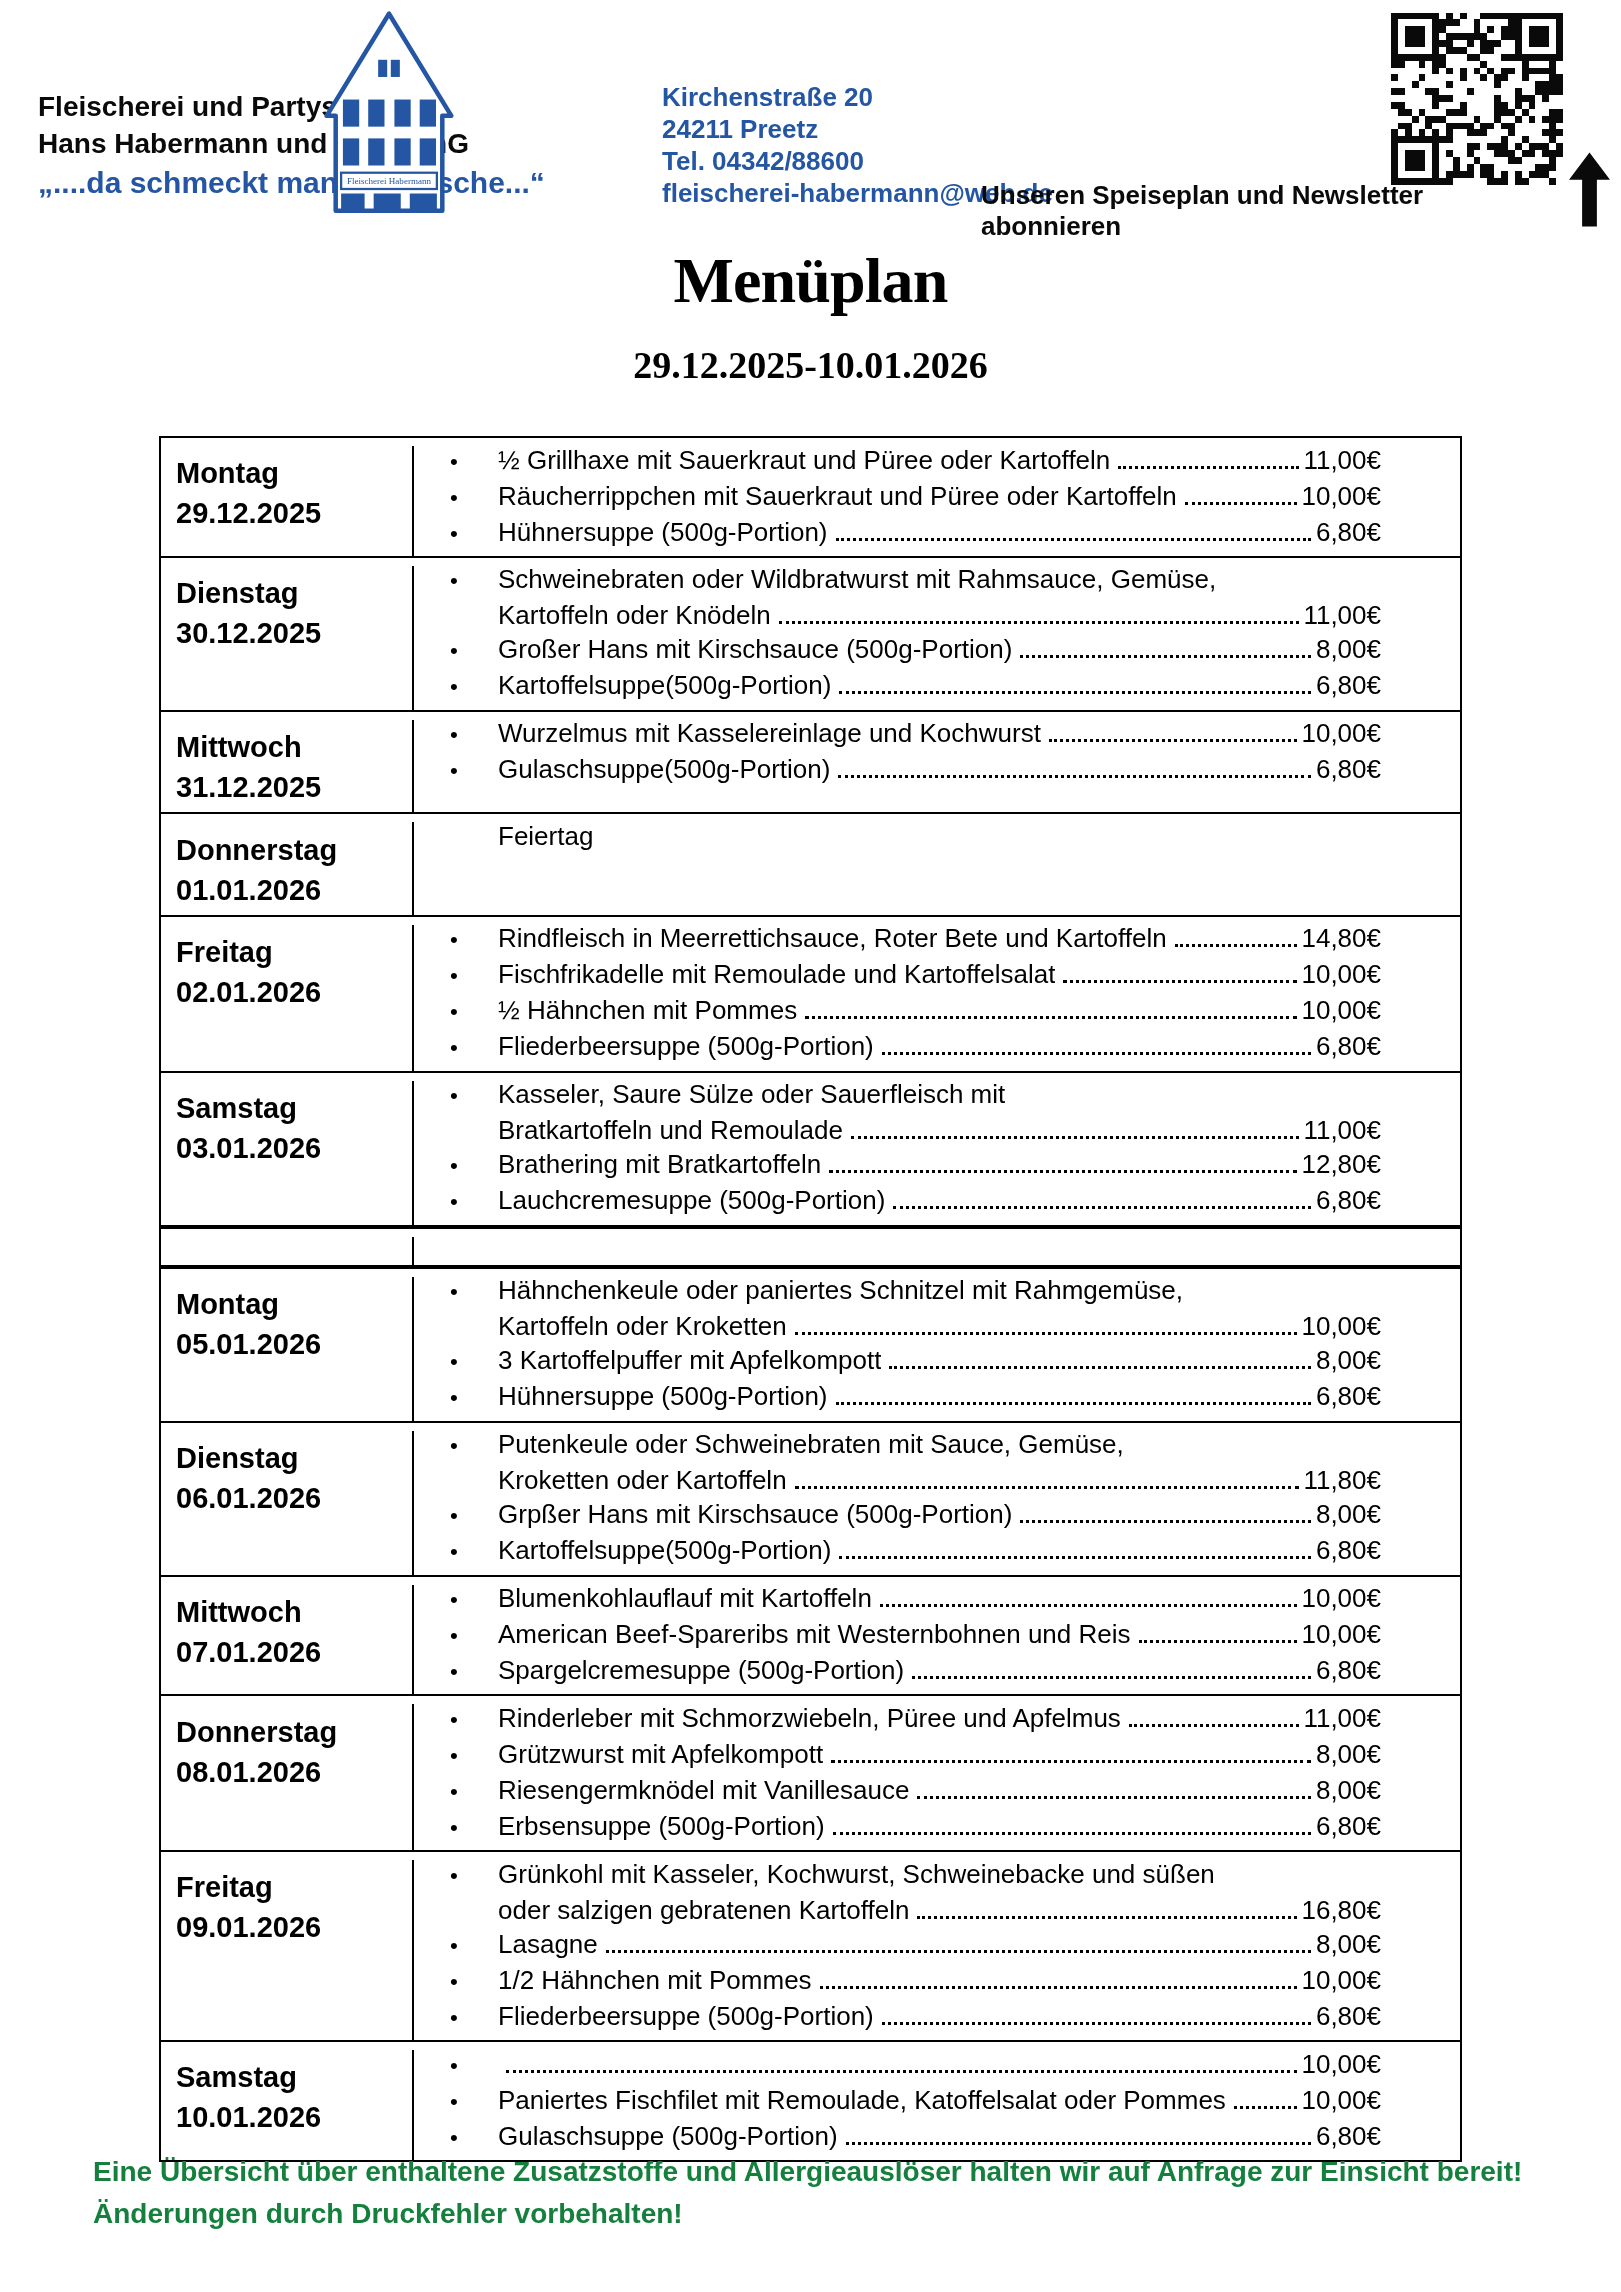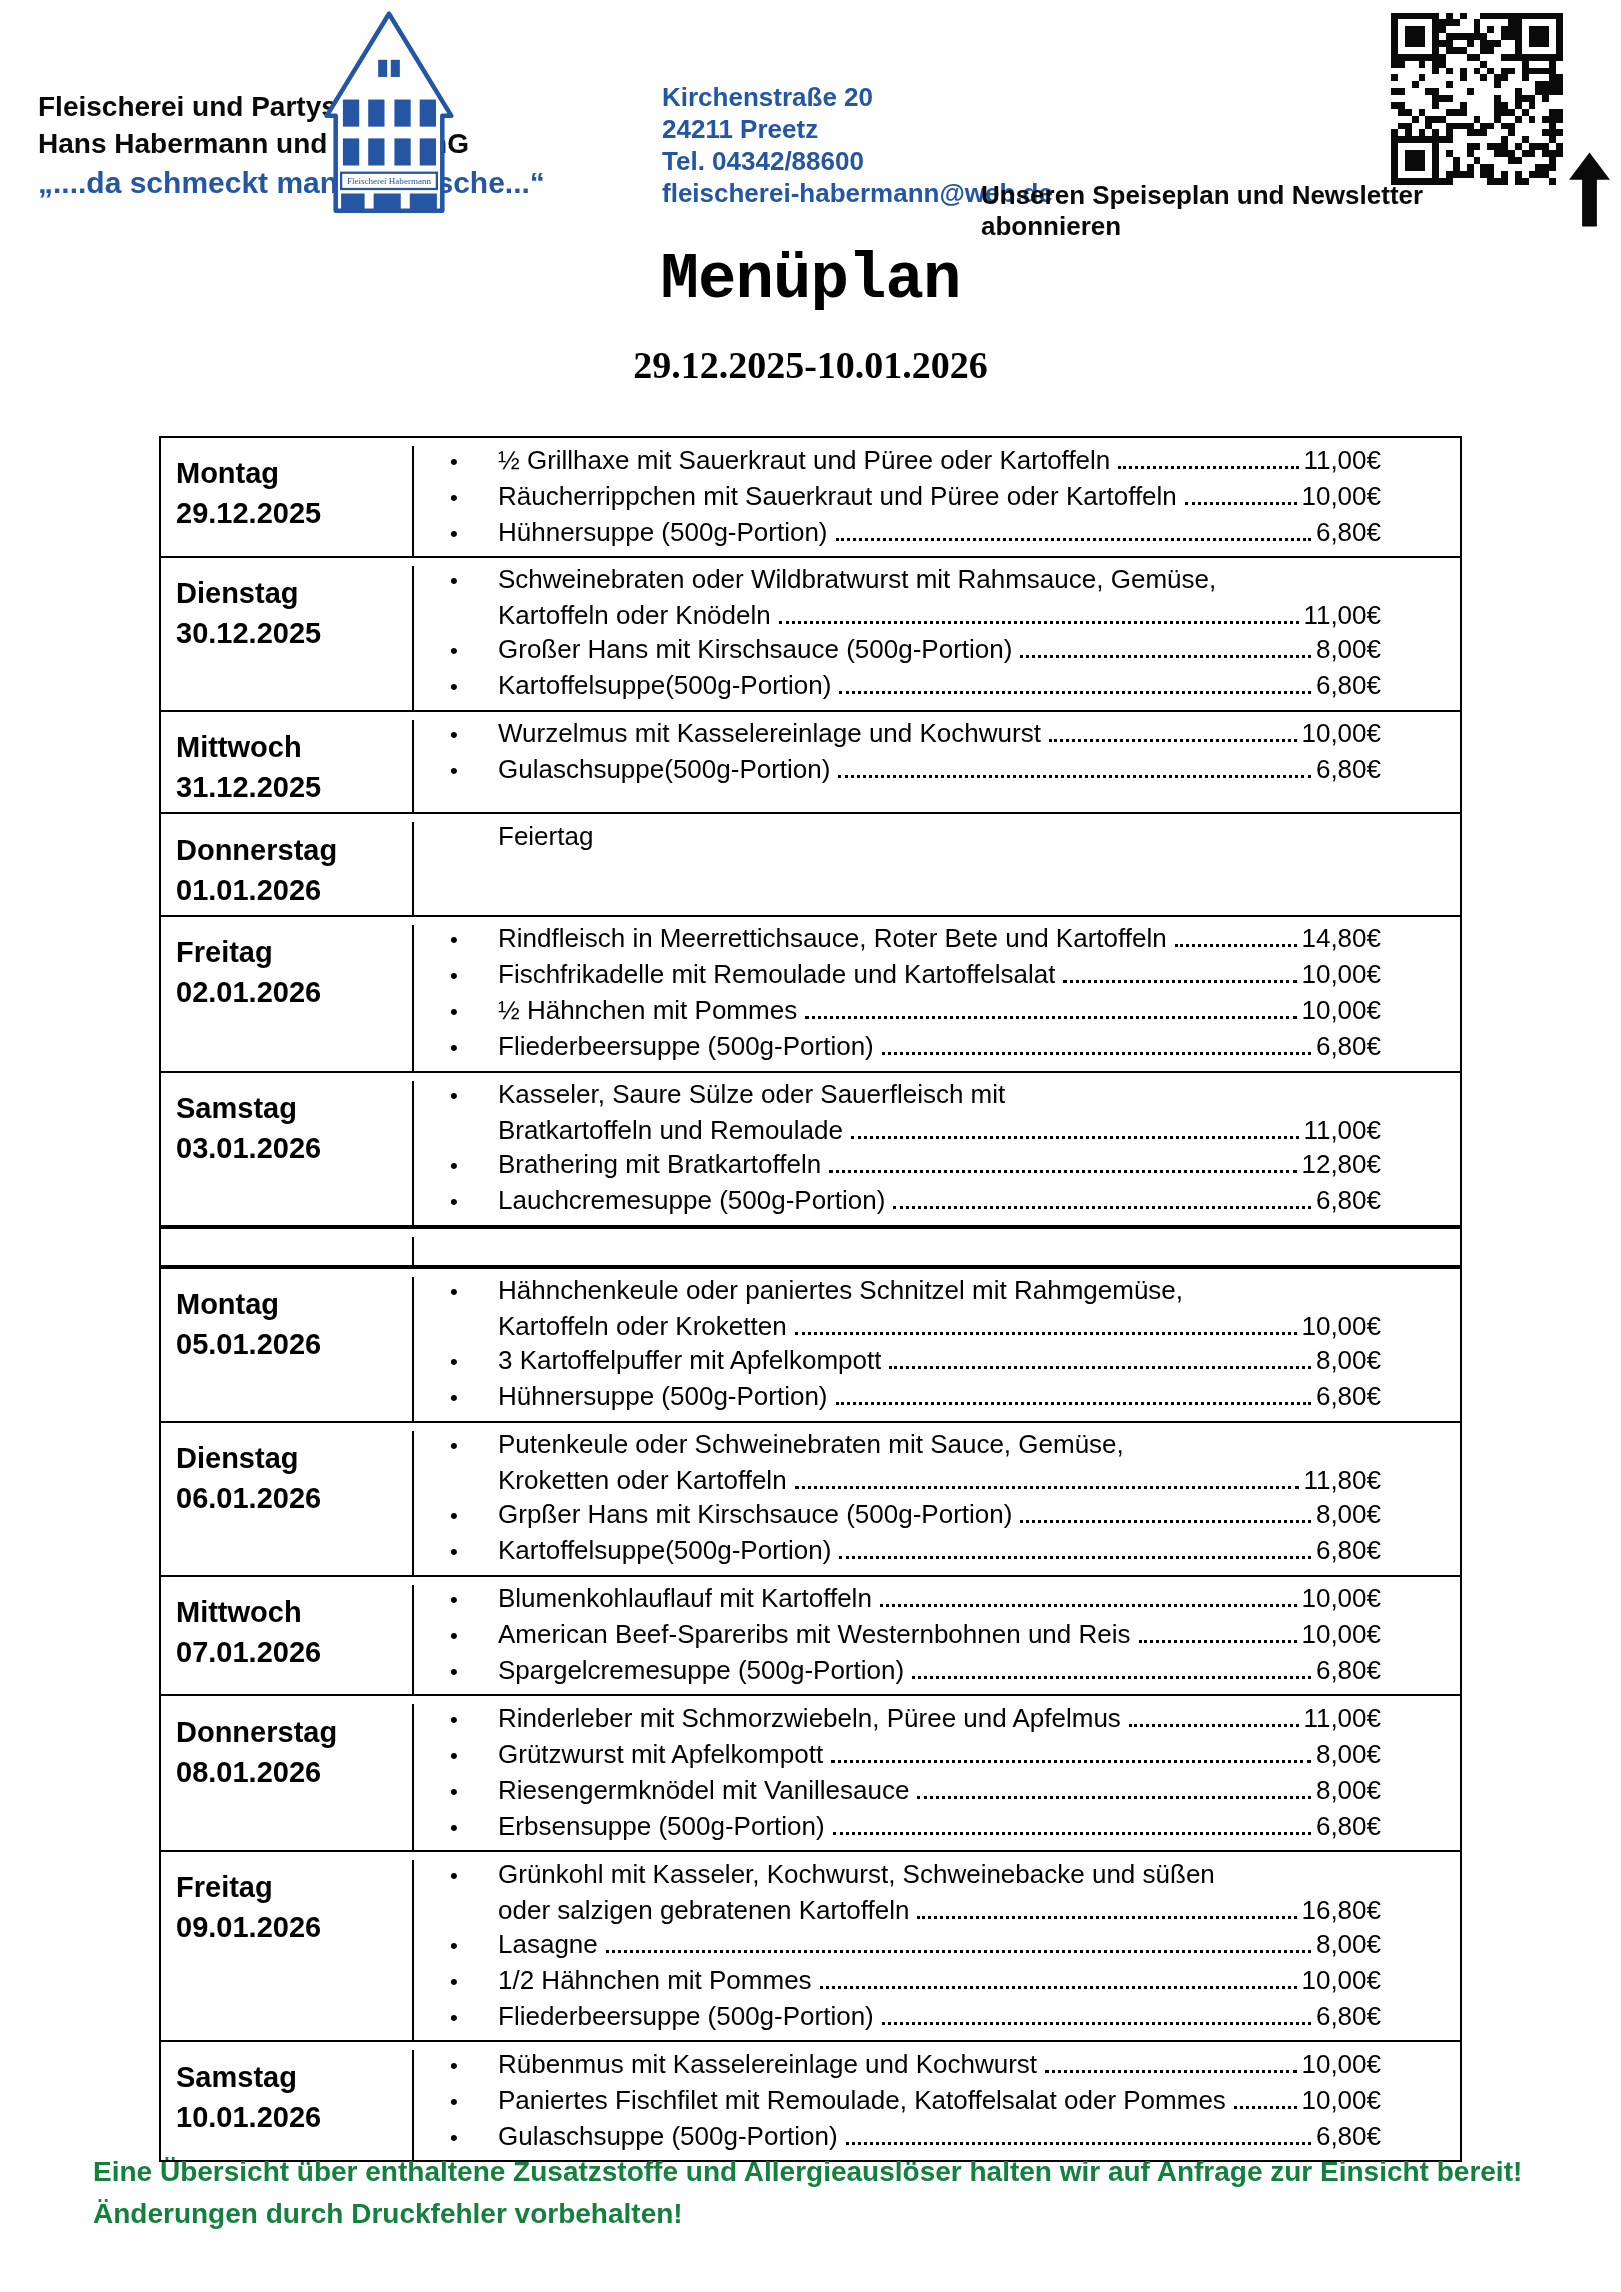--- a/index.html
+++ b/index.html
@@ -22,21 +22,21 @@
     display:grid;grid-template-columns:repeat(25,1fr);grid-template-rows:repeat(25,1fr);
     background:#fff;
   }
   .qr i{display:block;}
   .qr i.d{background:#0a0a0a;}
   .arrow{position:absolute;left:1569px;top:150px;width:41px;height:79px;}
   .newsletter{position:absolute;left:981px;top:180px;width:580px;text-align:left;
     font-weight:bold;font-size:26px;color:#0a0a0a;}
   
   .title{position:absolute;left:0;top:244px;width:100%;text-align:center;
-    font-family:Liberation Mono, monospace;font-weight:bold;font-size:64px;letter-spacing:-0.9px;}
+    font-family:Liberation Serif, serif;font-weight:bold;font-size:64px;letter-spacing:-0.9px;}
   .subtitle{position:absolute;left:0;top:343px;width:100%;text-align:center;
     font-family:"Liberation Serif",serif;font-weight:bold;font-size:38px;}
   
   .menu-table{position:absolute;left:159px;top:436px;width:1303px;
     border:2.7px solid #000;box-sizing:border-box;}
   .m-row{display:flex;border-top:2.7px solid #000;}
   .m-row:first-child{border-top:none;}
   .m-row.sep{height:36px;border-top:4.5px solid #000;border-bottom:4.5px solid #000;}
   .m-row.after-sep{border-top:none;}
   .day-cell{width:253px;flex:0 0 253px;border-right:2.7px solid #000;box-sizing:border-box;
@@ -1043,21 +1043,20 @@
         </div>
       </div>
       <div class="m-row">
         <div class="day-cell">
           <div>Samstag</div>
           <div>10.01.2026</div>
         </div>
         <div class="items-cell">
           <div class="line">
             <span class="bullet">•</span>
-            <span class="txt">Rübenmus mit Kasselereinlage und Kochwurst</span>
             <span class="leader"></span>
             <span class="price">10,00€</span>
           </div>
           <div class="line">
             <span class="bullet">•</span>
             <span class="txt">Paniertes Fischfilet mit Remoulade, Katoffelsalat oder Pommes</span>
             <span class="leader"></span>
             <span class="price">10,00€</span>
           </div>
           <div class="line">

